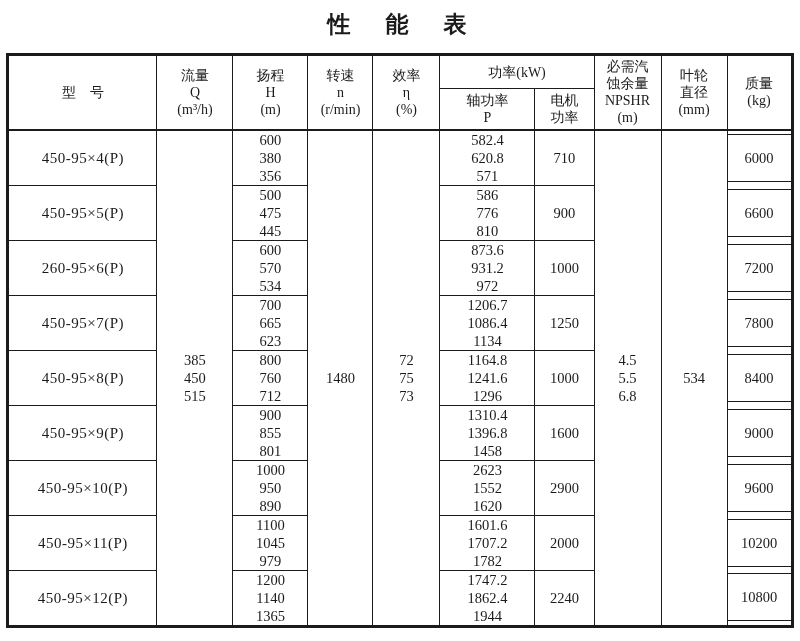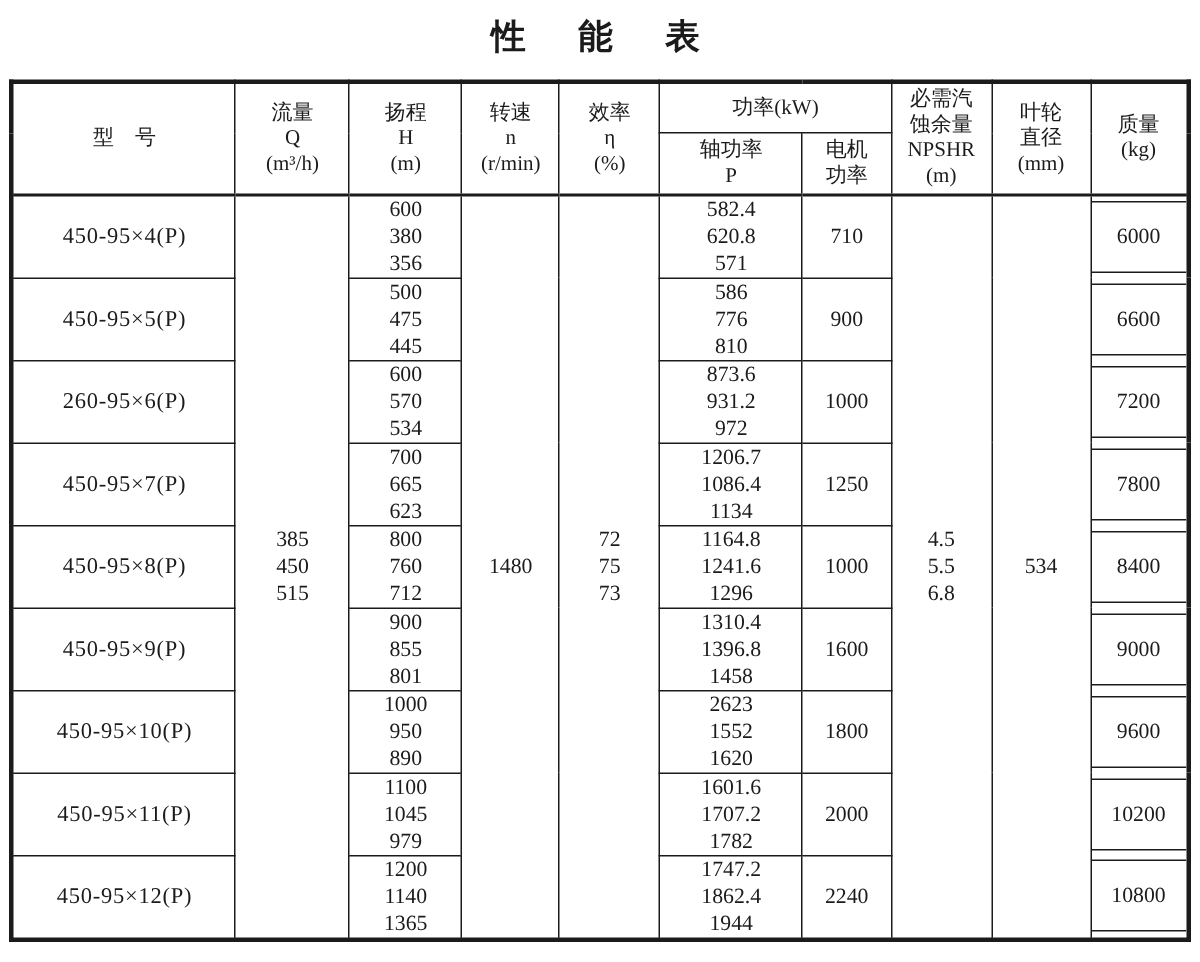--- a/index.html
+++ b/index.html
@@ -237,21 +237,21 @@
         <td>
           <span class="vline">1000</span>
           <span class="vline">950</span>
           <span class="vline">890</span>
         </td>
         <td>
           <span class="vline">2623</span>
           <span class="vline">1552</span>
           <span class="vline">1620</span>
         </td>
-        <td>1800</td>
+        <td>2900</td>
         <td class="mass-cell">
             <div class="mass-box">9600</div>
           </td>
       </tr>
       <tr>
         <td class="model-col">450-95×11(P)</td>
         <td>
           <span class="vline">1100</span>
           <span class="vline">1045</span>
           <span class="vline">979</span>

